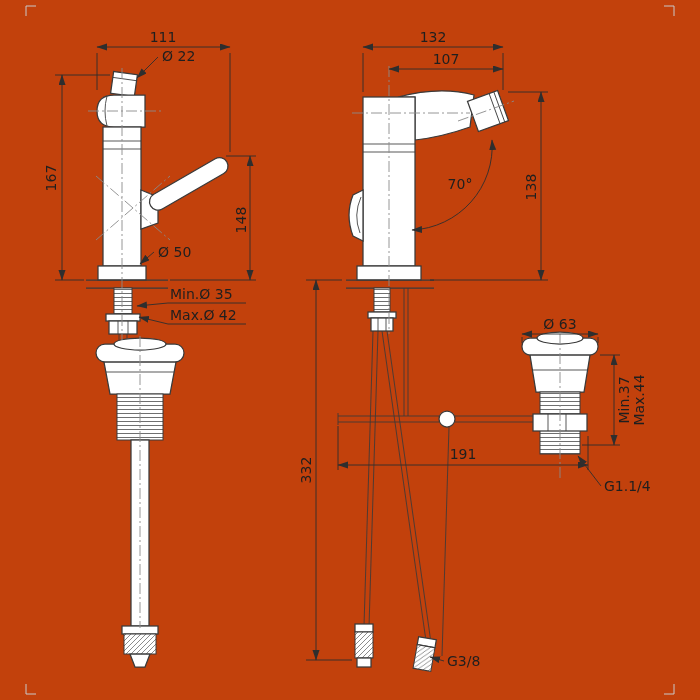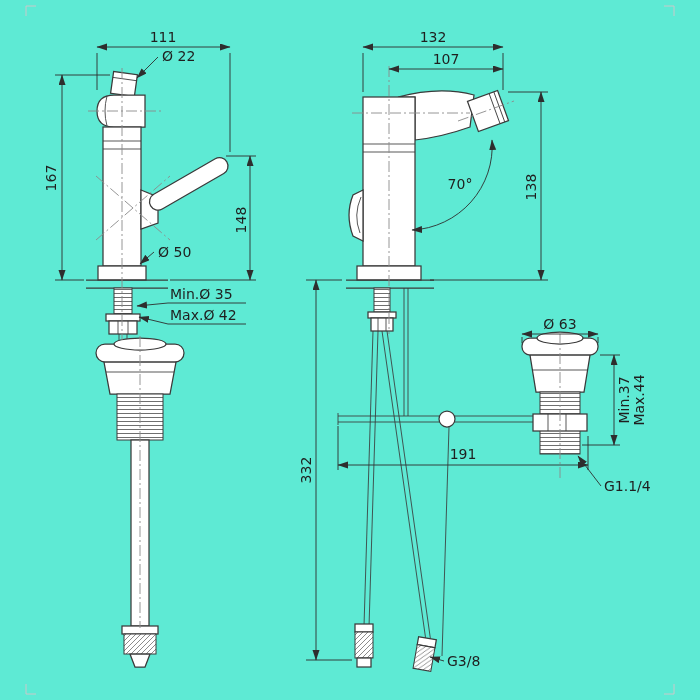--- a/index.html
+++ b/index.html
@@ -1,16 +1,16 @@
 <!DOCTYPE html>
 <html><head>
 <meta charset="utf-8">
 <style>
   html,body{margin:0;padding:0;background:#ffffff;}
-  #canvas{width:700px;height:700px;position:relative;background:#5eead4;overflow:hidden;}
+  #canvas{width:700px;height:700px;position:relative;background:#c2410c;overflow:hidden;}
   svg{display:block;}
   svg text{font-family:"DejaVu Sans", sans-serif;font-size:14px;fill:#1f1f1f;}
   .out{stroke:#3a3a3a;stroke-width:1.25;fill:none;}
   .fillw{fill:#ffffff;stroke:#3a3a3a;stroke-width:1.25;}
   .thin{stroke:#3a3a3a;stroke-width:0.85;fill:none;}
   .dim{stroke:#2e2e2e;stroke-width:0.9;fill:none;}
   .cl{stroke:#8a8a8a;stroke-width:0.9;fill:none;stroke-dasharray:11 3 2 3;}
   .corner{stroke:#c9c9c9;stroke-width:1;fill:none;}
 </style>
 </head>

